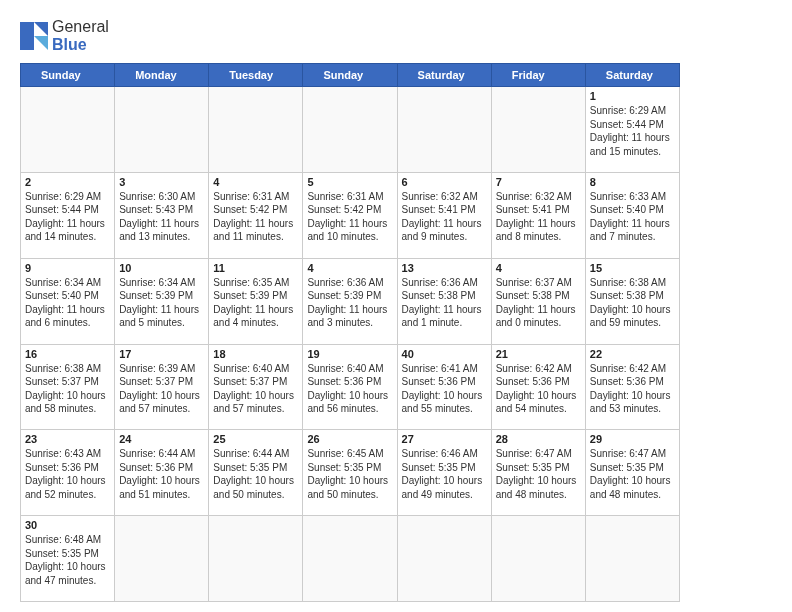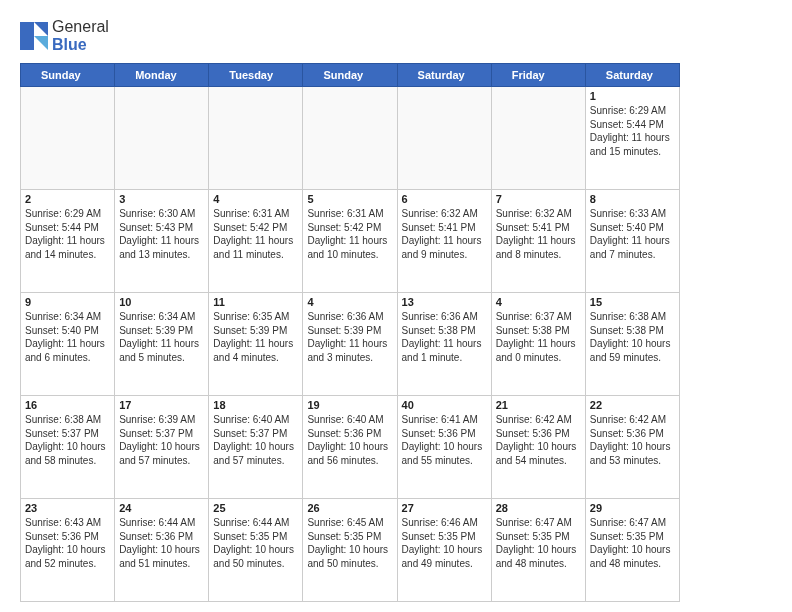--- a/index.html
+++ b/index.html
@@ -253,15 +253,27 @@
           </td>
           <td>
             <div class="day-number">28</div>
             <div class="day-info">Sunrise: 6:47 AM<br>Sunset: 5:35 PM<br>Daylight: 10 hours and 48 minutes.</div>
           </td>
           <td>
             <div class="day-number">29</div>
             <div class="day-info">Sunrise: 6:47 AM<br>Sunset: 5:35 PM<br>Daylight: 10 hours and 48 minutes.</div>
           </td>
         </tr>
+        <tr class="last-row">
+          <td>
+            <div class="day-number">30</div>
+            <div class="day-info">Sunrise: 6:48 AM<br>Sunset: 5:35 PM<br>Daylight: 10 hours and 47 minutes.</div>
+          </td>
+          <td class="empty-cell"></td>
+          <td class="empty-cell"></td>
+          <td class="empty-cell"></td>
+          <td class="empty-cell"></td>
+          <td class="empty-cell"></td>
+          <td class="empty-cell"></td>
+        </tr>
       </tbody>
   </table>
 </div>
 
 </body></html>

